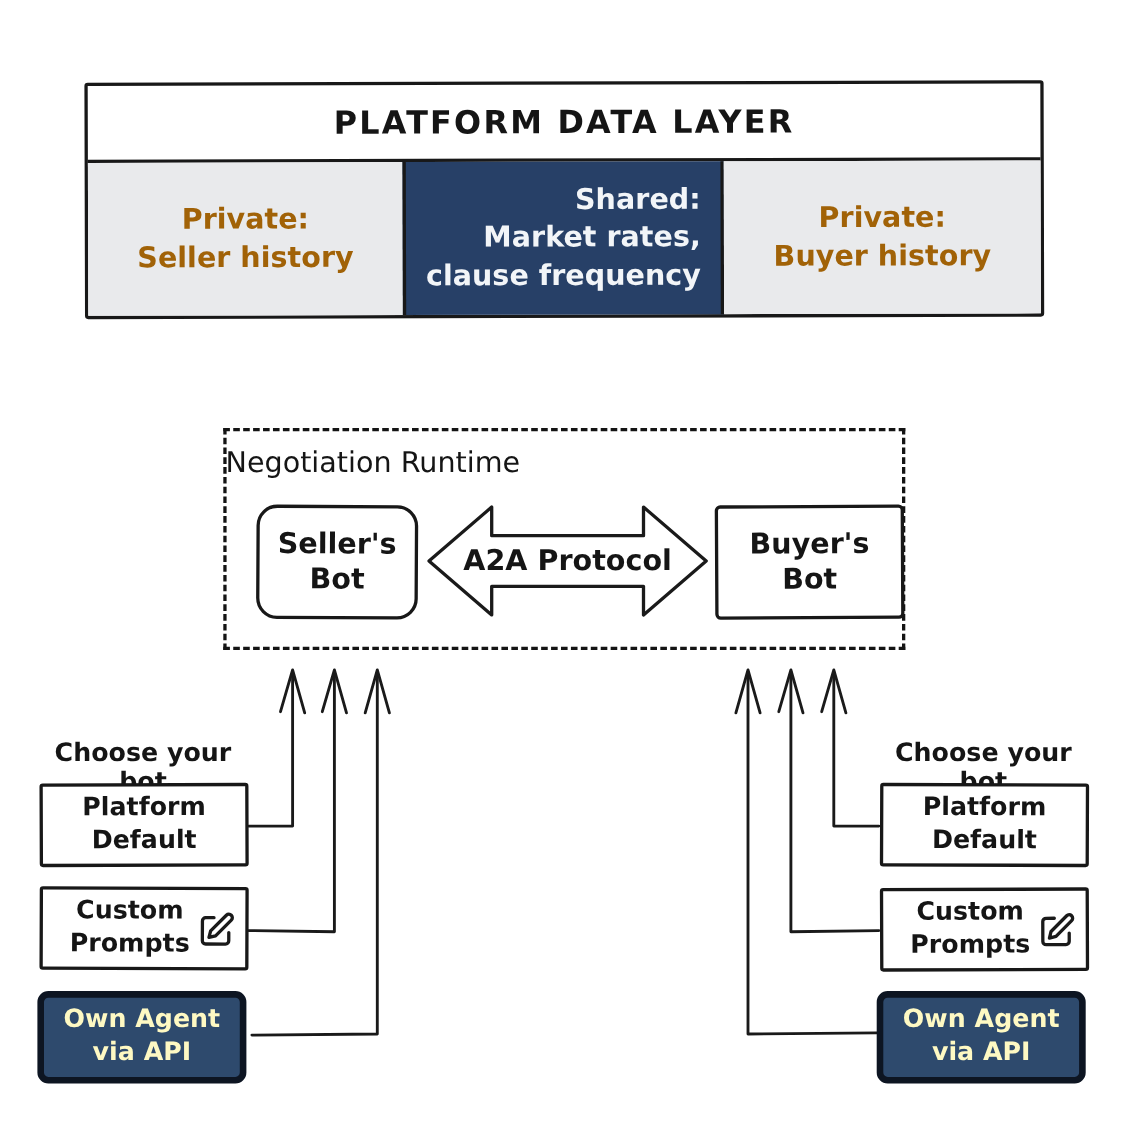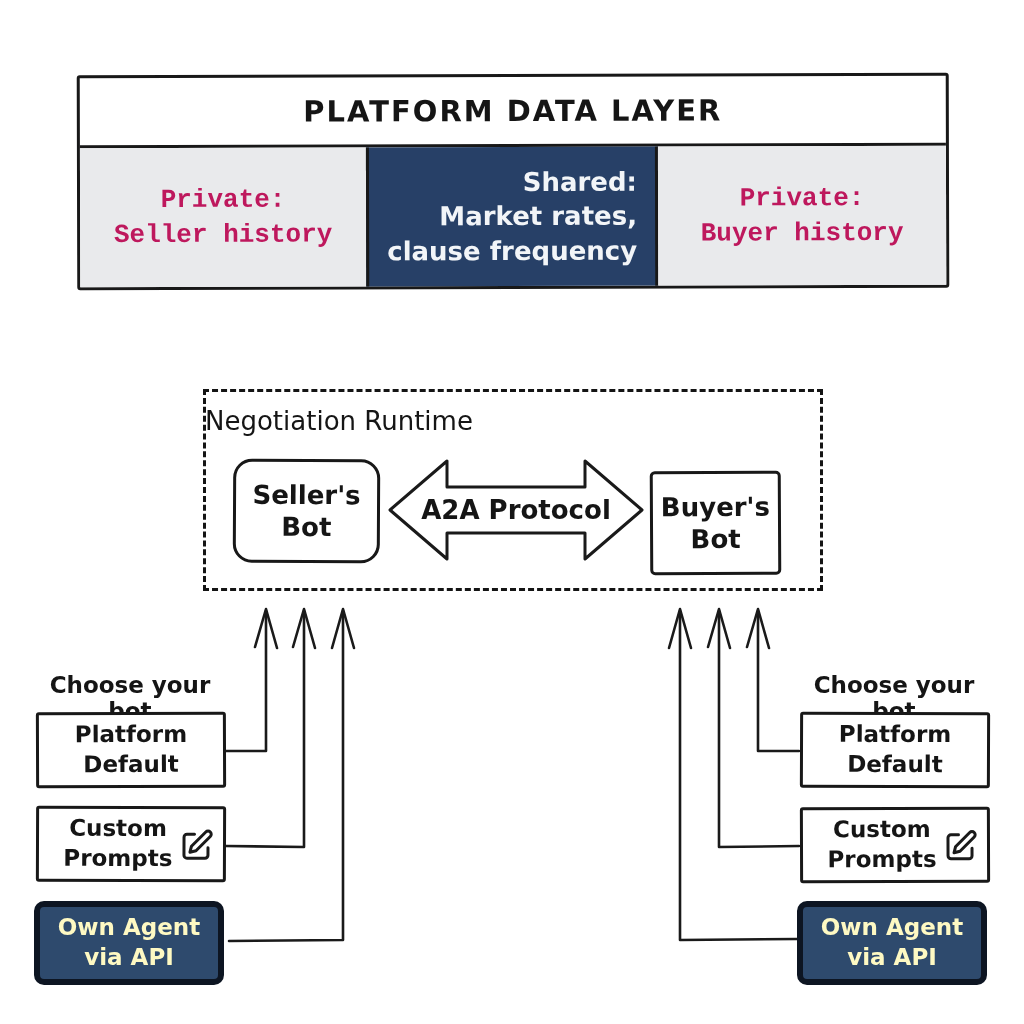--- a/index.html
+++ b/index.html
@@ -33,21 +33,21 @@
   }
   #platform-cells {
     flex: 1; display: flex;
     border-top: 3px solid #181818;
   }
   .cell {
     display: flex; align-items: center; justify-content: center;
     text-align: center; font-size: 26px; font-weight: bold;
     line-height: 1.32;
   }
-  .cell-light { background: #e9eaec; color: #be185d; font-family: Liberation Mono, monospace; }
+  .cell-light { background: #e9eaec; color: #a16207; }
   .cell-dark  { background: #274067; color: #f2f5f8; }
   .cell-mid   { border-left: 3px solid #181818; border-right: 3px solid #181818; text-align: right; }
 
   
   #runtime-box {
     left: 203px; top: 389px; width: 620px; height: 202px;
     border: 3px dashed #141414;
     background: transparent;
     z-index: 1;
   }
@@ -58,21 +58,21 @@
   }
   .bot-box {
     background: #ffffff;
     border: 3px solid #181818;
     border-radius: 5px;
     display: flex; align-items: center; justify-content: center;
     text-align: center; font-size: 26px; font-weight: bold; line-height: 1.25;
     z-index: 2;
   }
   #seller-bot { left: 233px; top: 459px; width: 147px; height: 104px; transform: rotate(0.3deg); border-radius: 19px; }
-  #buyer-bot  { left: 650px; top: 459px; width: 131px; height: 104px; transform: rotate(-0.3deg); margin-top: 12px; }
+  #buyer-bot  { left: 650px; top: 459px; width: 172px; height: 104px; transform: rotate(-0.3deg); }
 
   #a2a-label {
     left: 420px; top: 495px; width: 192px;
     text-align: center; font-size: 26px; font-weight: bold;
     z-index: 3;
   }
 
   
   .choose-label {
     width: 196px; text-align: center;

